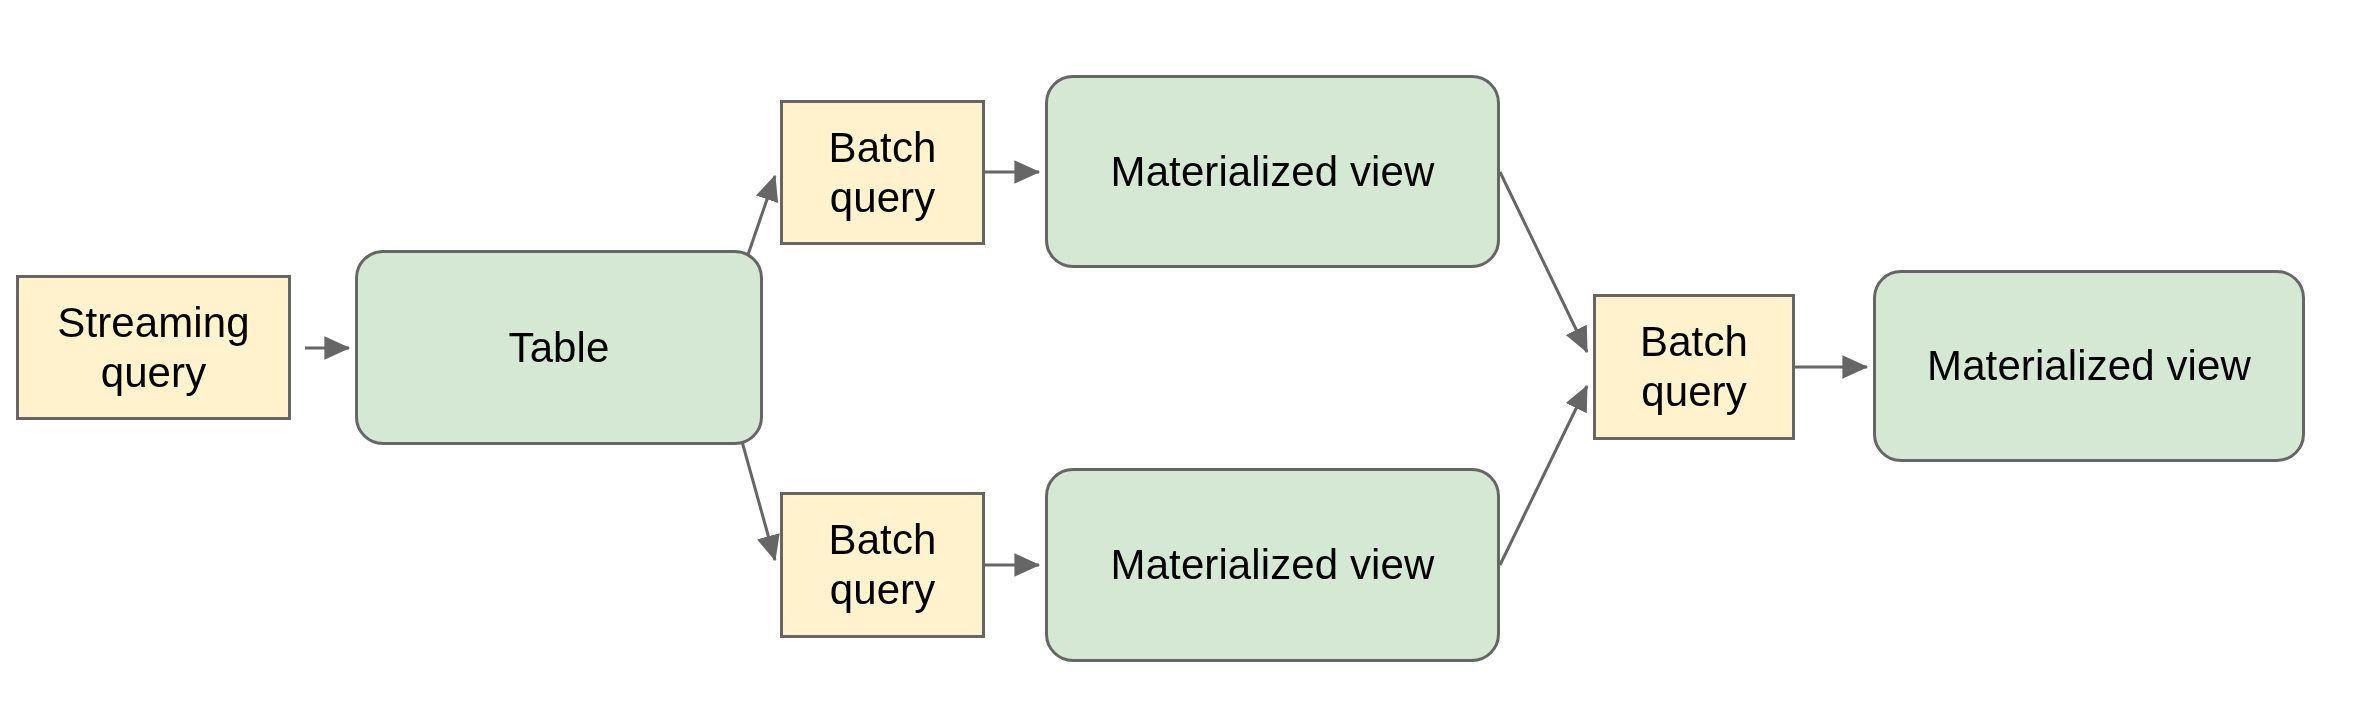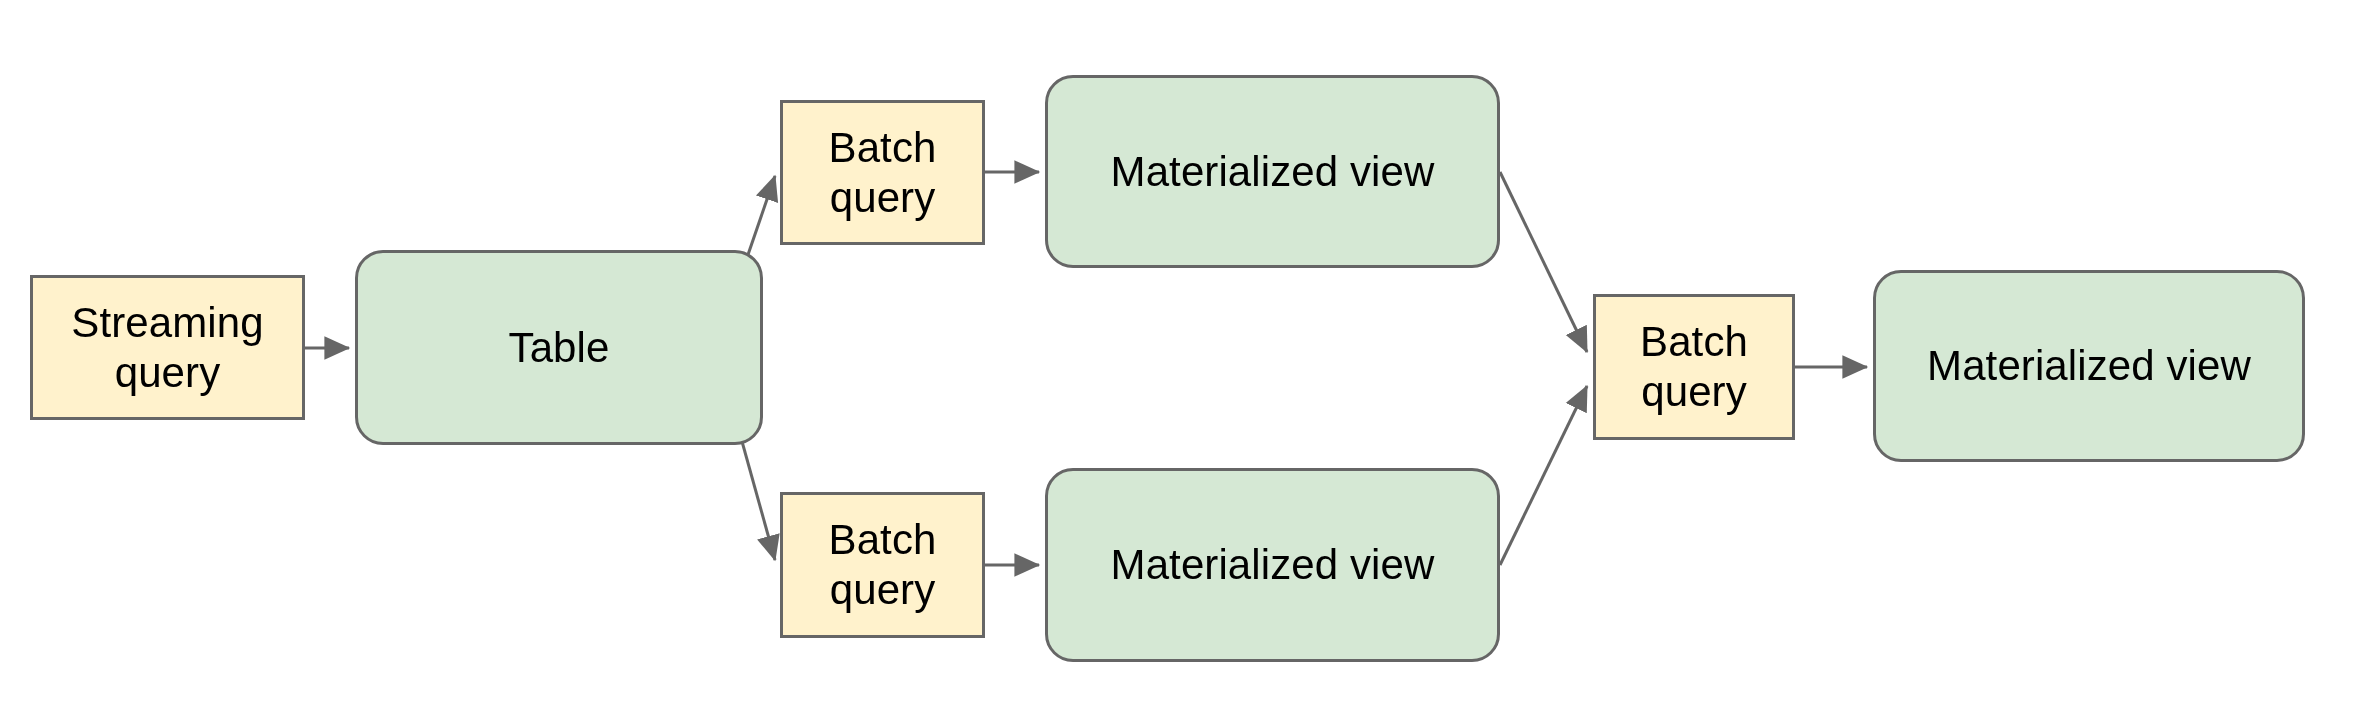--- a/index.html
+++ b/index.html
@@ -67,21 +67,21 @@
 
     <path d="M 985 565 L 1039 565" fill="none" stroke="#666666" stroke-width="3" marker-end="url(#arrowhead)"></path>
 
     <path d="M 1500 172 L 1587 352" fill="none" stroke="#666666" stroke-width="3" marker-end="url(#arrowhead)"></path>
 
     <path d="M 1500 565 L 1587 386" fill="none" stroke="#666666" stroke-width="3" marker-end="url(#arrowhead)"></path>
 
     <path d="M 1795 367 L 1867 367" fill="none" stroke="#666666" stroke-width="3" marker-end="url(#arrowhead)"></path>
   </svg>
 
-  <div class="node fill-yellow shape-rect" style="left: 30px; top: 275px; width: 275px; height: 145px; background: rgb(255, 242, 204); border-color: rgb(102, 102, 102);">
+  <div class="node fill-yellow shape-rect" style="left: 16px; top: 275px; width: 275px; height: 145px; background: rgb(255, 242, 204); border-color: rgb(102, 102, 102);">
     <span class="label">Streaming
 query</span>
   </div>
 
   <div class="node fill-green shape-round" style="left: 355px; top: 250px; width: 408px; height: 195px; background: rgb(213, 232, 212); border-color: rgb(102, 102, 102);">
     <span class="label">Table</span>
   </div>
 
   <div class="node fill-yellow shape-rect" style="left: 780px; top: 100px; width: 205px; height: 145px; background: rgb(255, 242, 204); border-color: rgb(102, 102, 102);">
     <span class="label">Batch

